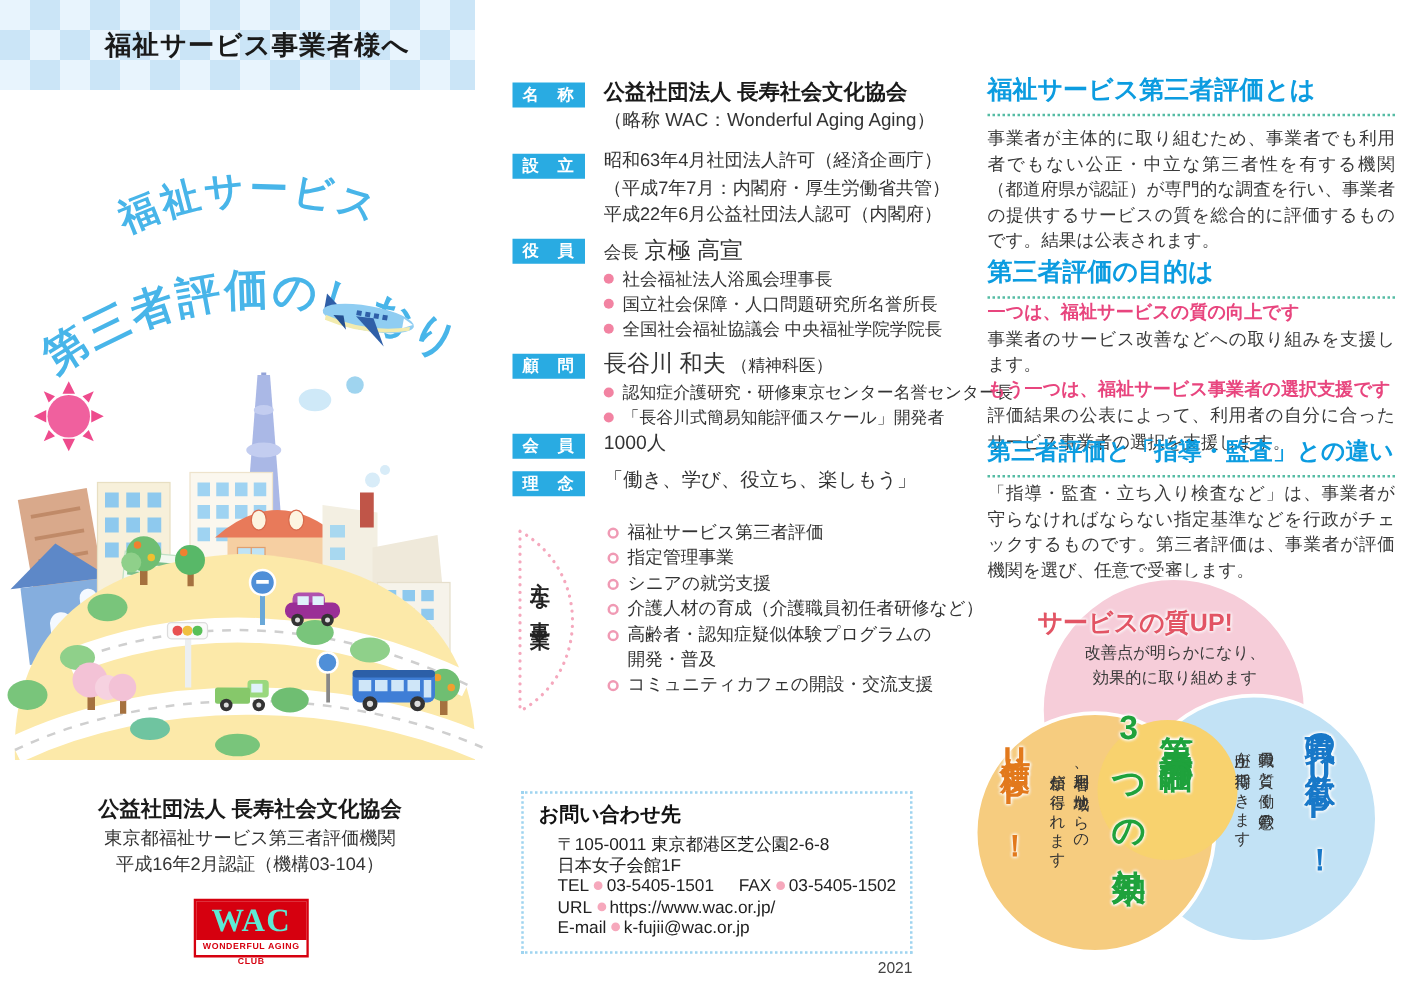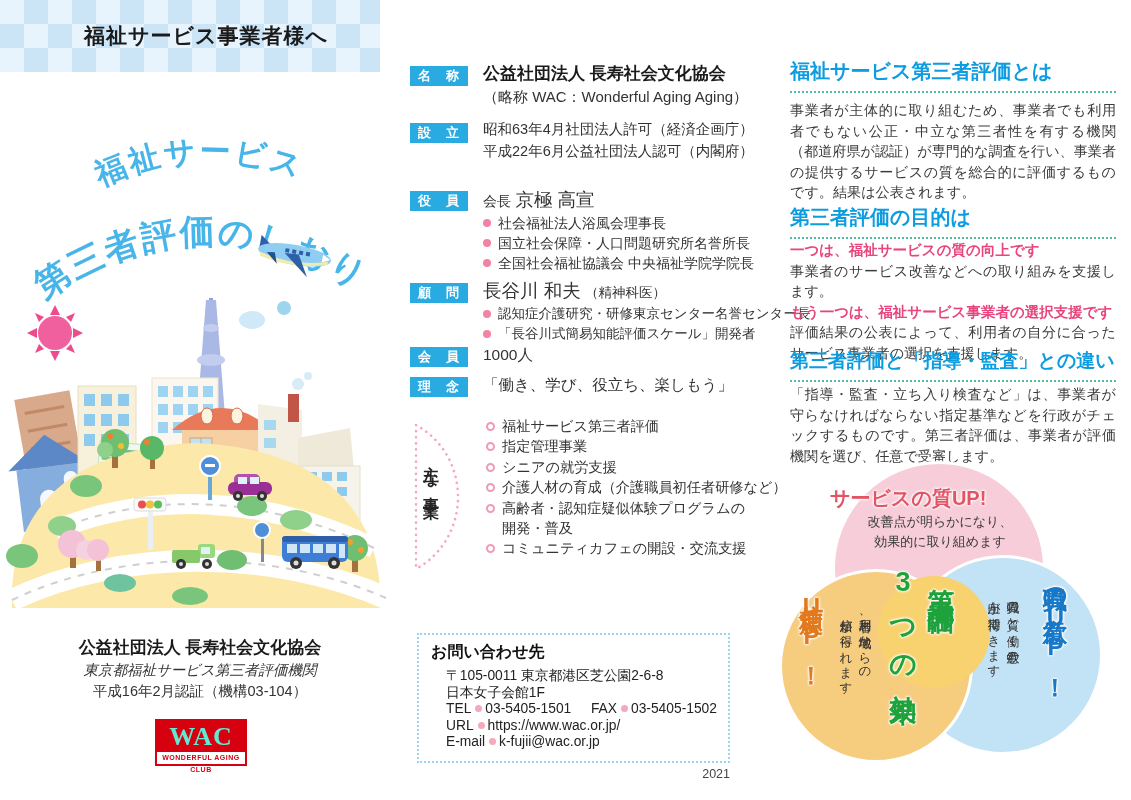--- a/index.html
+++ b/index.html
@@ -271,34 +271,35 @@
         <rect x="44" y="8" width="10" height="9" fill="#cfe6f8"></rect>
       <rect x="57" y="8" width="6" height="14" fill="#cfe6f8"></rect>
       <circle cx="14" cy="27" r="6" fill="#333"></circle>
         <circle cx="52" cy="27" r="6" fill="#333"></circle>
       <circle cx="14" cy="27" r="2.5" fill="#ddd"></circle>
         <circle cx="52" cy="27" r="2.5" fill="#ddd"></circle>
     </g>
   </svg>
 
   <div class="abs" style="left:5px;top:636px;width:390px;text-align:center;font-size:17px;font-weight:bold;color:#1a1a1a;">公益社団法人 長寿社会文化協会</div>
-  <div class="abs" style="left:5px;top:661px;width:390px;text-align:center;font-size:14.5px;font-style:italic;">東京都福祉サービス第三者評価機関</div>
+  <div class="abs" style="left:5px;top:661px;width:390px;text-align:center;font-size:14.5px;">東京都福祉サービス第三者評価機関</div>
   <div class="abs" style="left:5px;top:682px;width:390px;text-align:center;font-size:14.5px;">平成16年2月認証（機構03-104）</div>
   <div class="abs waclogo">
     <div class="wacred">WAC</div>
     <div class="wacsub">WONDERFUL AGING CLUB</div>
   </div>
 
   <div class="chip" style="top:66px;">名　称</div>
   <div class="abs" style="left:483px;top:62px;font-size:17px;font-weight:bold;color:#1a1a1a;white-space:nowrap;">公益社団法人 長寿社会文化協会</div>
   <div class="abs mbody" style="left:483px;top:86px;font-size:15px;">（略称 WAC：Wonderful Aging Aging）</div>
 
   <div class="chip" style="top:123px;">設　立</div>
   <div class="abs" style="left:483px;top:119px;">
     <div class="mbody">昭和63年4月社団法人許可（経済企画庁）</div>
+    <div class="mbody">（平成7年7月：内閣府・厚生労働省共管）</div>
     <div class="mbody">平成22年6月公益社団法人認可（内閣府）</div>
   </div>
 
   <div class="chip" style="top:191px;">役　員</div>
   <div class="abs" style="left:483px;top:187px;white-space:nowrap;">
     <span style="font-size:14px;">会長</span>
     <span style="font-size:18.5px;">京極 高宣</span>
   </div>
   <div class="abs" style="left:483px;top:213px;font-size:14px;line-height:20px;text-align:right;">
     <div class="brow">

